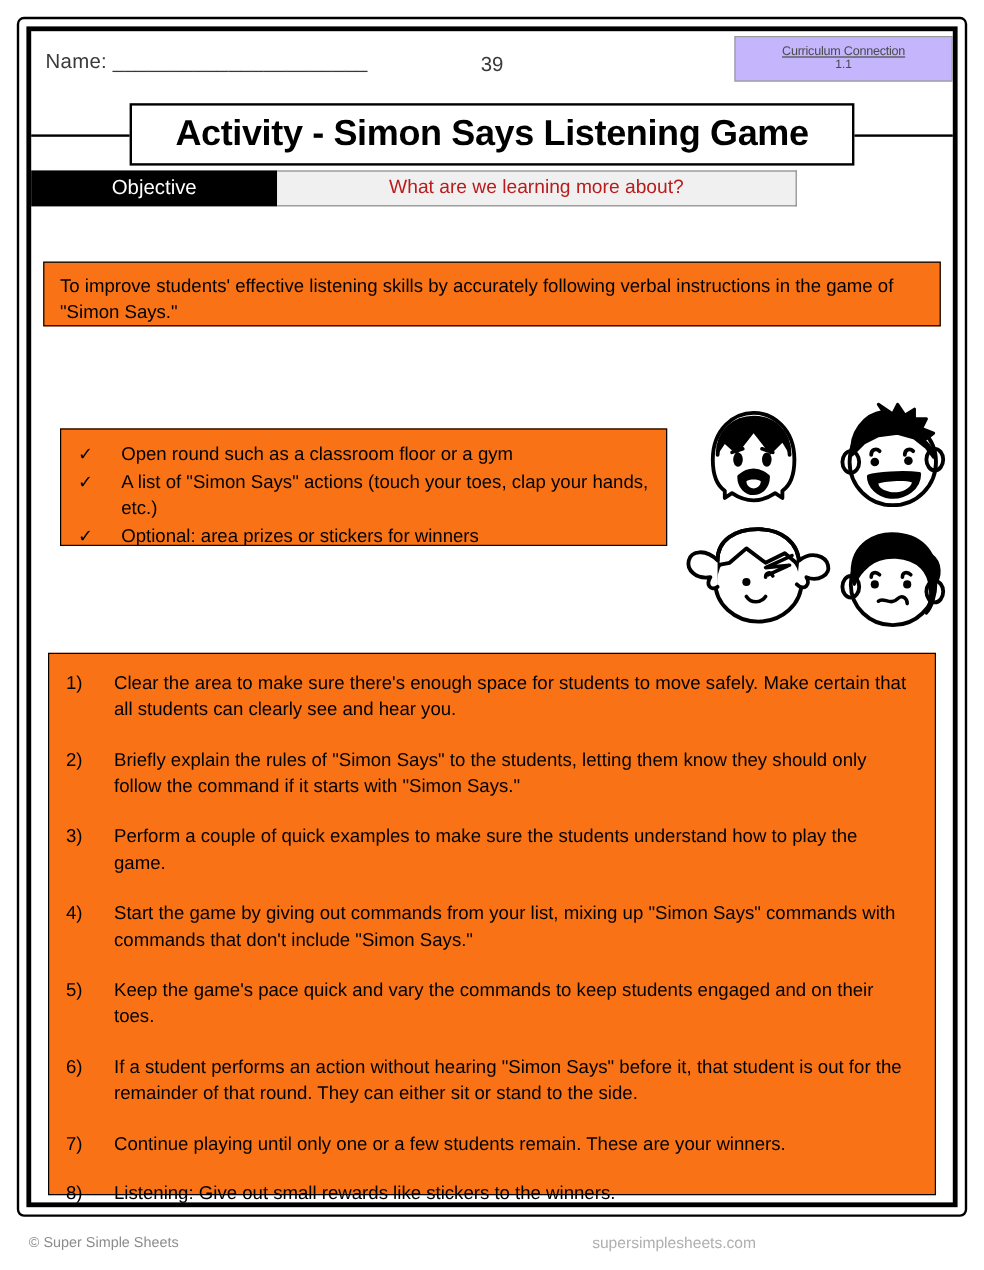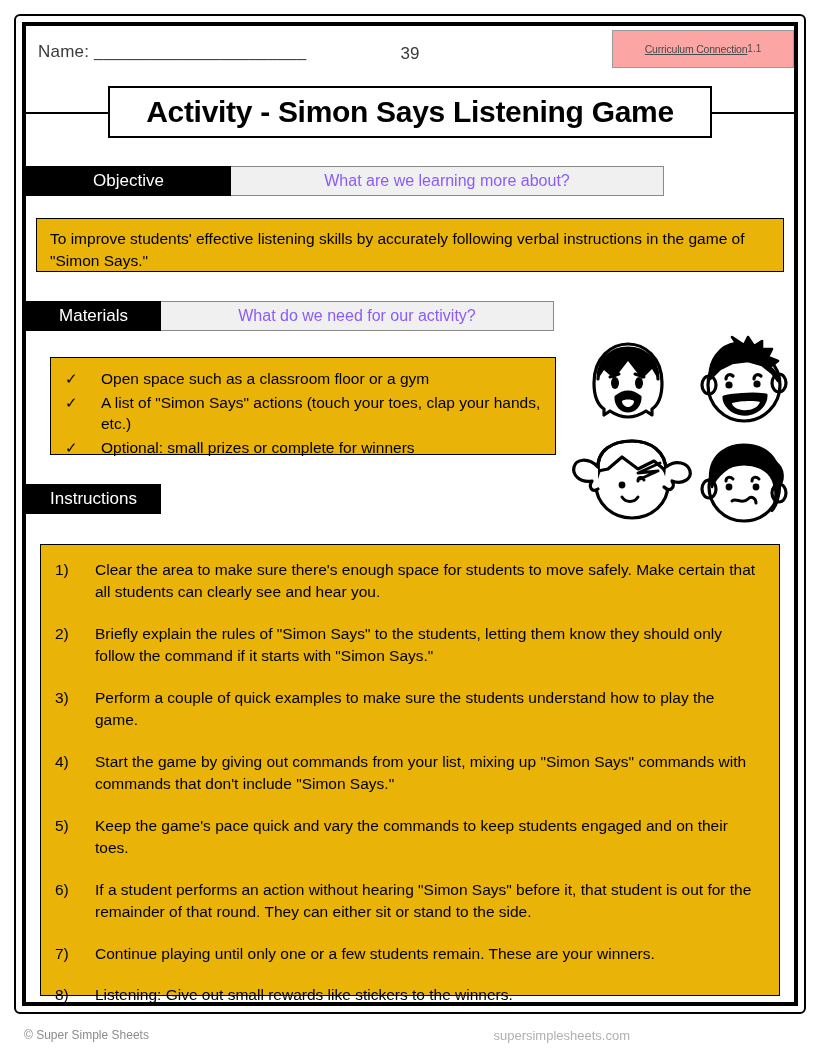--- a/index.html
+++ b/index.html
@@ -77,25 +77,25 @@
     text-align: center;
     font-size: 17px;
     color: #3a3a3a;
   }
   .curriculum-badge {
     position: absolute;
     right: 0px;
     top: 4px;
     width: 182px;
     height: 38px;
-    background: #fca5a5;
+    background: #c4b5fd;
     border: 1px solid #9a9a9a;
     box-sizing: border-box;
     display: flex;
-    flex-direction: row;
+    flex-direction: column;
     align-items: center;
     justify-content: center;
     line-height: 1.15;
   }
   .curriculum-title {
     font-size: 10.5px;
     color: #4a4a4a;
     text-decoration: underline;
     letter-spacing: -0.2px;
   }
@@ -153,34 +153,34 @@
     display: flex;
     align-items: center;
     justify-content: center;
     font-size: 17px;
     box-sizing: border-box;
   }
   .bar-question {
     background: #f0f0f0;
     border: 1px solid #8a8a8a;
     border-left: none;
-    color: #8b5cf6;
+    color: #b91c1c;
     display: flex;
     align-items: center;
     justify-content: center;
     font-size: 16px;
     flex: 1;
     box-sizing: border-box;
   }
 
   
   .content-box {
     position: absolute;
     border: 1.5px solid #000;
-    background: #eab308;
+    background: #f97316;
     box-sizing: border-box;
   }
 
   .objective-text {
     font-size: 15.5px;
     line-height: 1.45;
     padding: 9px 12px 9px 13px;
   }
 
   
@@ -276,47 +276,43 @@
       </div>
     </div>
 
     <div class="title-band">
       <div class="title-rule"></div>
       <div class="title-box">
         <div class="title-text">Activity - Simon Says Listening Game</div>
       </div>
     </div>
 
-    <div class="section-bar" style="left:0px; top:140px; width:638px;">
+    <div class="section-bar" style="left:0px; top:116px; width:638px;">
       <div class="bar-label" style="width:205px;">Objective</div>
       <div class="bar-question">What are we learning more about?</div>
     </div>
 
     <div class="content-box" style="left:10px; top:192px; width:748px; height:54px;">
       <div class="objective-text">To improve students' effective listening skills by accurately following verbal instructions in the game of "Simon Says."</div>
     </div>
 
-    <div class="section-bar" style="left:0px; top:275px; width:528px;">
-      <div class="bar-label" style="width:135px;">Materials</div>
-      <div class="bar-question">What do we need for our activity?</div>
-    </div>
 
     <div class="content-box" style="left:24px; top:331px; width:506px; height:98px;">
       <div class="materials-list">
         <div class="mat-item">
           <span class="mat-check">✓</span>
-          <span class="mat-text">Open space such as a classroom floor or a gym</span>
+          <span class="mat-text">Open round such as a classroom floor or a gym</span>
         </div>
         <div class="mat-item">
           <span class="mat-check">✓</span>
           <span class="mat-text">A list of "Simon Says" actions (touch your toes, clap your hands, etc.)</span>
         </div>
         <div class="mat-item">
           <span class="mat-check">✓</span>
-          <span class="mat-text">Optional: small prizes or complete for winners</span>
+          <span class="mat-text">Optional: area prizes or stickers for winners</span>
         </div>
       </div>
     </div>
 
     <div class="faces">
       <svg width="232" height="192" viewBox="0 0 232 192" xmlns="http://www.w3.org/2000/svg" fill="none" stroke="#000" stroke-width="3.2" stroke-linecap="round" stroke-linejoin="round">
 
         <g transform="translate(14,6)">
           <path d="M12 44 C12 18, 30 5, 46 5 C62 5, 80 18, 80 44 C80 58, 76 66, 70 70 L70 76 L64 72 C58 76, 52 78, 46 78 C40 78, 34 76, 28 72 L22 76 L22 70 C16 66, 12 58, 12 44 Z"></path>
           <path d="M16 40 C16 20, 30 9, 46 9 C62 9, 76 20, 76 40 L70 30 L60 40 L46 22 L32 40 L22 31 Z" fill="#000" stroke="none"></path>
@@ -363,21 +359,20 @@
           <path d="M34 44 C34 40, 38 39, 41 42" stroke-width="3"></path>
           <path d="M60 44 C60 40, 64 39, 67 42" stroke-width="3"></path>
           <circle cx="37" cy="50" r="3.4" fill="#000" stroke="none"></circle>
           <circle cx="64" cy="50" r="3.4" fill="#000" stroke="none"></circle>
           <path d="M40 64 C44 60, 50 68, 56 62 C60 58, 64 62, 64 66" stroke-width="3"></path>
         </g>
       </svg>
     </div>
 
     <div class="section-bar" style="left:0px; top:458px; width:528px;">
-      <div class="bar-label" style="width:135px;">Instructions</div>
     </div>
 
     <div class="content-box" style="left:14px; top:518px; width:740px; height:452px;">
       <div class="instructions-list">
         <div class="ins-item">
           <span class="ins-num">1)</span>
           <span class="ins-text">Clear the area to make sure there's enough space for students to move safely. Make certain that all students can clearly see and hear you.</span>
         </div>
         <div class="ins-item">
           <span class="ins-num">2)</span>

